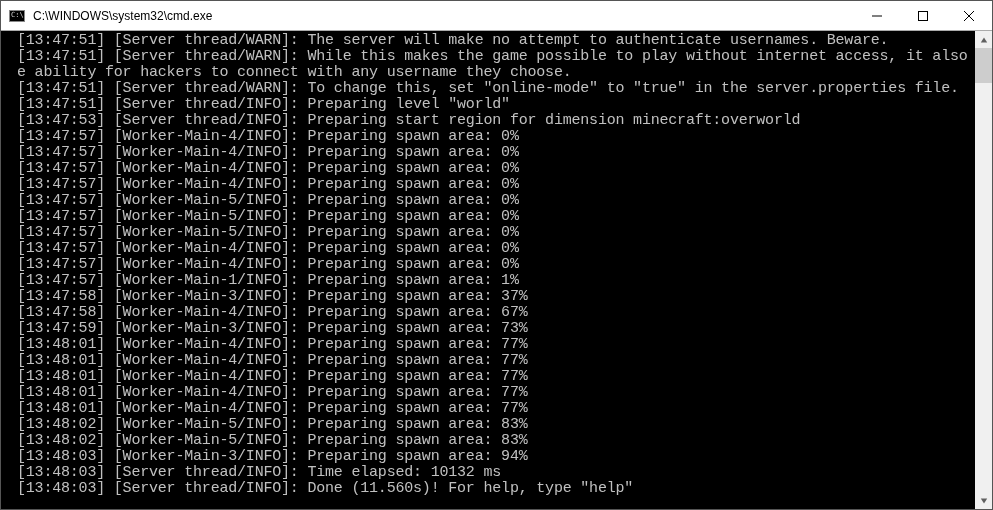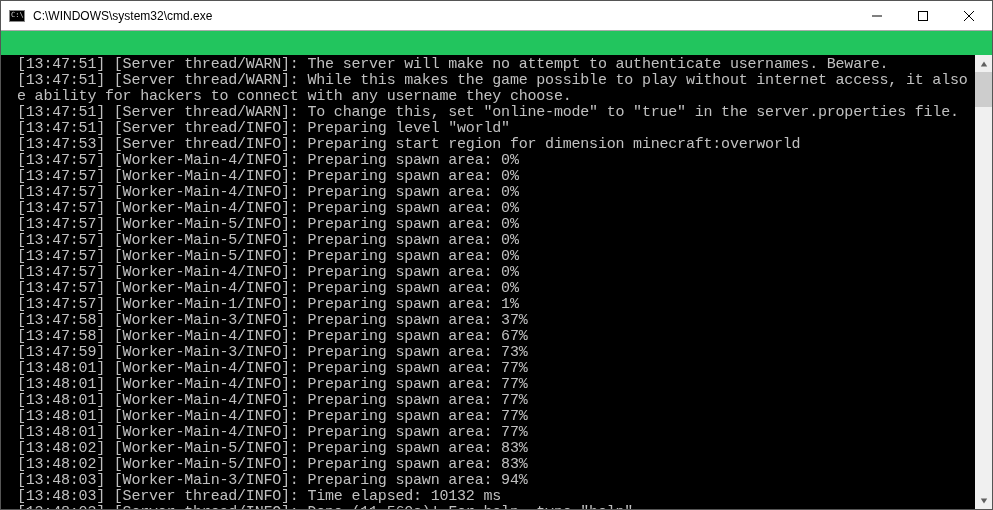--- a/index.html
+++ b/index.html
@@ -1,17 +1,17 @@
 <!DOCTYPE html>
 <html><head>
 <meta charset="utf-8">
 <style>
   * { margin: 0; padding: 0; box-sizing: border-box; }
   html, body { width: 993px; height: 510px; font-family: "Segoe UI", Tahoma, sans-serif; background: #fff; }
-  .window { width: 993px; height: 510px; border: 1px solid #555; display: flex; flex-direction: column; background: #22c55e; gap: 24px; }
+  .window { width: 993px; height: 510px; border: 1px solid #555; display: flex; flex-direction: column; background: #fde047; }
   .titlebar { height: 30px; background: #fff; display: flex; align-items: center; border-bottom: 1px solid #aaa; }
   .titlebar .icon { width: 16px; height: 12px; background: #000; margin: 0 6px 0 8px; border: 1px solid #888; position: relative; }
   .titlebar .icon::after { content:"C:\\"; color:#ccc; font: 7px/1 monospace; position:absolute; left:1px; top:1px;}
   .titlebar .title { flex: 1; font-size: 12px; color: #000; padding-left: 2px; }
   .controls { display: flex; height: 100%; }
   .ctrl { width: 46px; height: 100%; display: flex; align-items: center; justify-content: center; }
   .ctrl svg { width: 10px; height: 10px; stroke: #000; stroke-width: 1; fill: none; }
   .client { flex: 1; display: flex; background: #000; overflow: hidden; }
   .console { flex: 1; padding: 2px 0 2px 16px; font: 15px/16px "Consolas","Courier New",monospace; color: #c0c0c0; white-space: pre; overflow: hidden; letter-spacing: -0.2px; }
   .scrollbar { width: 17px; background: #f0f0f0; position: relative; }

